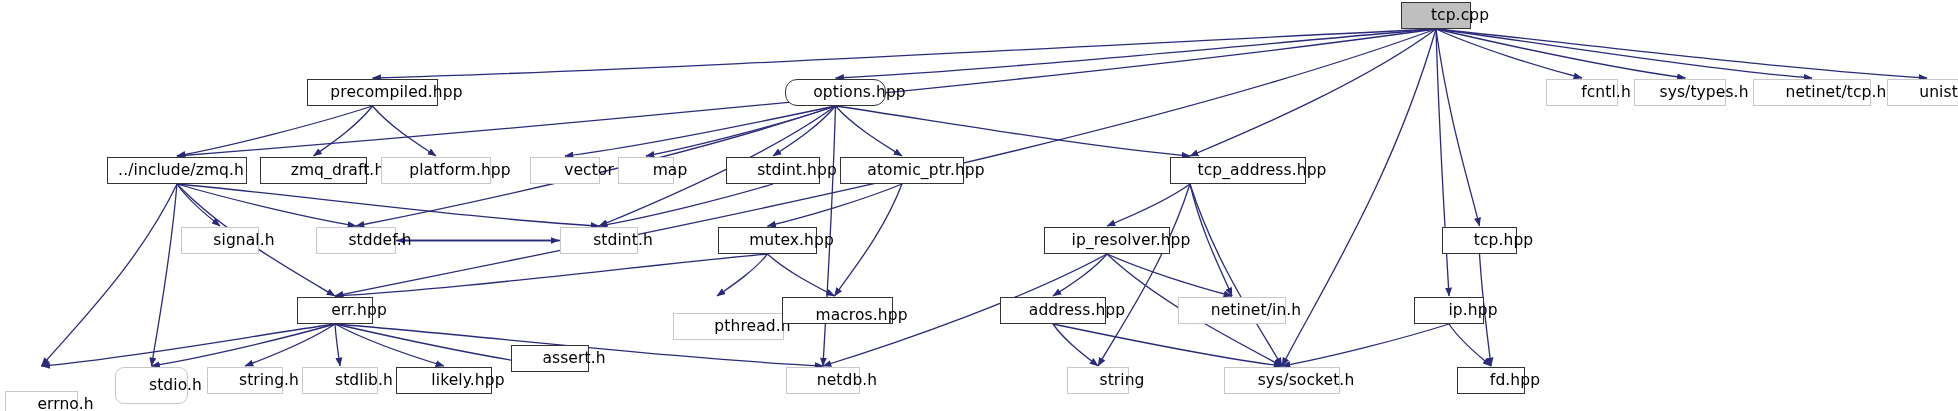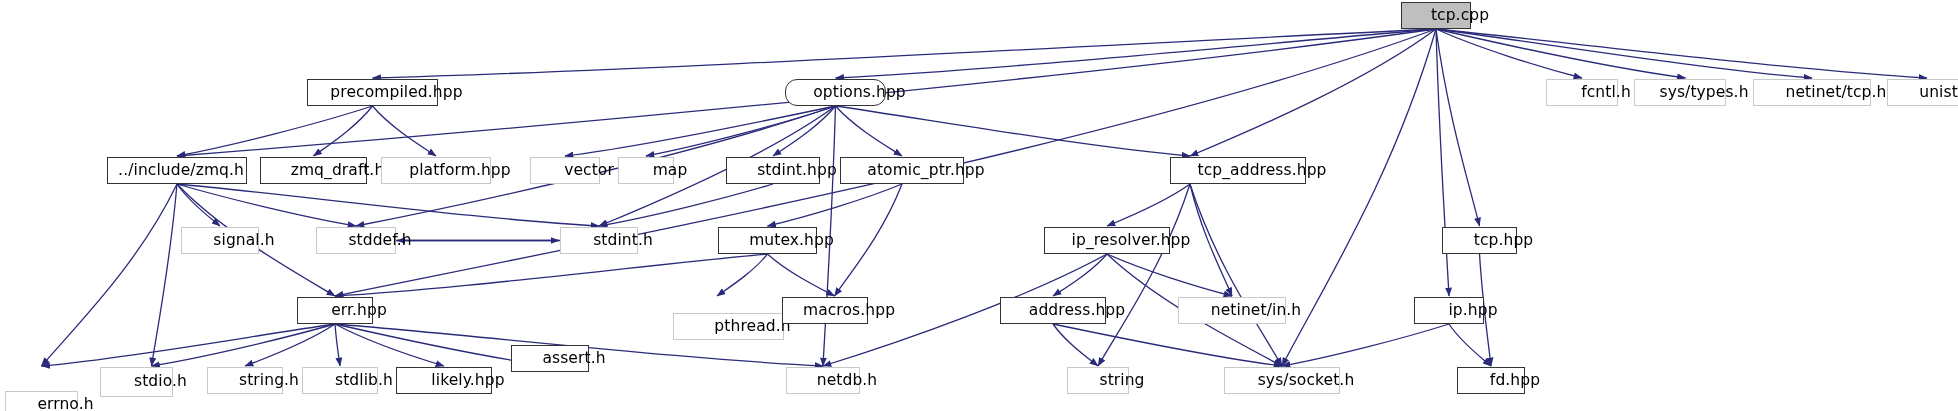--- a/index.html
+++ b/index.html
@@ -153,39 +153,39 @@
       </div>
       <div class="node local" style="left: 1044px; top: 227px; width: 126px; height: 27px;">
         <span>ip_resolver.hpp</span>
       </div>
       <div class="node local" style="left: 1442px; top: 227px; width: 75px; height: 27px;">
         <span>tcp.hpp</span>
       </div>
       <div class="node sys" style="left: 673px; top: 313px; width: 111px; height: 27px;">
         <span>pthread.h</span>
       </div>
-      <div class="node local" style="left: 782px; top: 297px; width: 86px; height: 27px;">
+      <div class="node local" style="left: 782px; top: 297px; width: 111px; height: 27px; align-items: flex-end;">
         <span>macros.hpp</span>
       </div>
       <div class="node local" style="left: 297px; top: 297px; width: 76px; height: 27px;">
         <span>err.hpp</span>
       </div>
       <div class="node local" style="left: 1000px; top: 297px; width: 106px; height: 27px;">
         <span>address.hpp</span>
       </div>
       <div class="node sys" style="left: 1178px; top: 297px; width: 108px; height: 27px;">
         <span>netinet/in.h</span>
       </div>
       <div class="node local" style="left: 1414px; top: 297px; width: 70px; height: 27px;">
         <span>ip.hpp</span>
       </div>
       <div class="node sys" style="left: 5px; top: 367px; width: 73px; height: 27px; margin-top: 24px;">
         <span>errno.h</span>
       </div>
-      <div class="node sys" style="left: 100px; top: 367px; width: 73px; height: 30px;">
+      <div class="node sys" style="left: 115px; top: 367px; width: 73px; height: 37px; border-radius: 9px;">
         <span>stdio.h</span>
       </div>
       <div class="node sys" style="left: 207px; top: 367px; width: 76px; height: 27px;">
         <span>string.h</span>
       </div>
       <div class="node sys" style="left: 302px; top: 367px; width: 76px; height: 27px;">
         <span>stdlib.h</span>
       </div>
       <div class="node local" style="left: 396px; top: 367px; width: 96px; height: 27px;">
         <span>likely.hpp</span>

